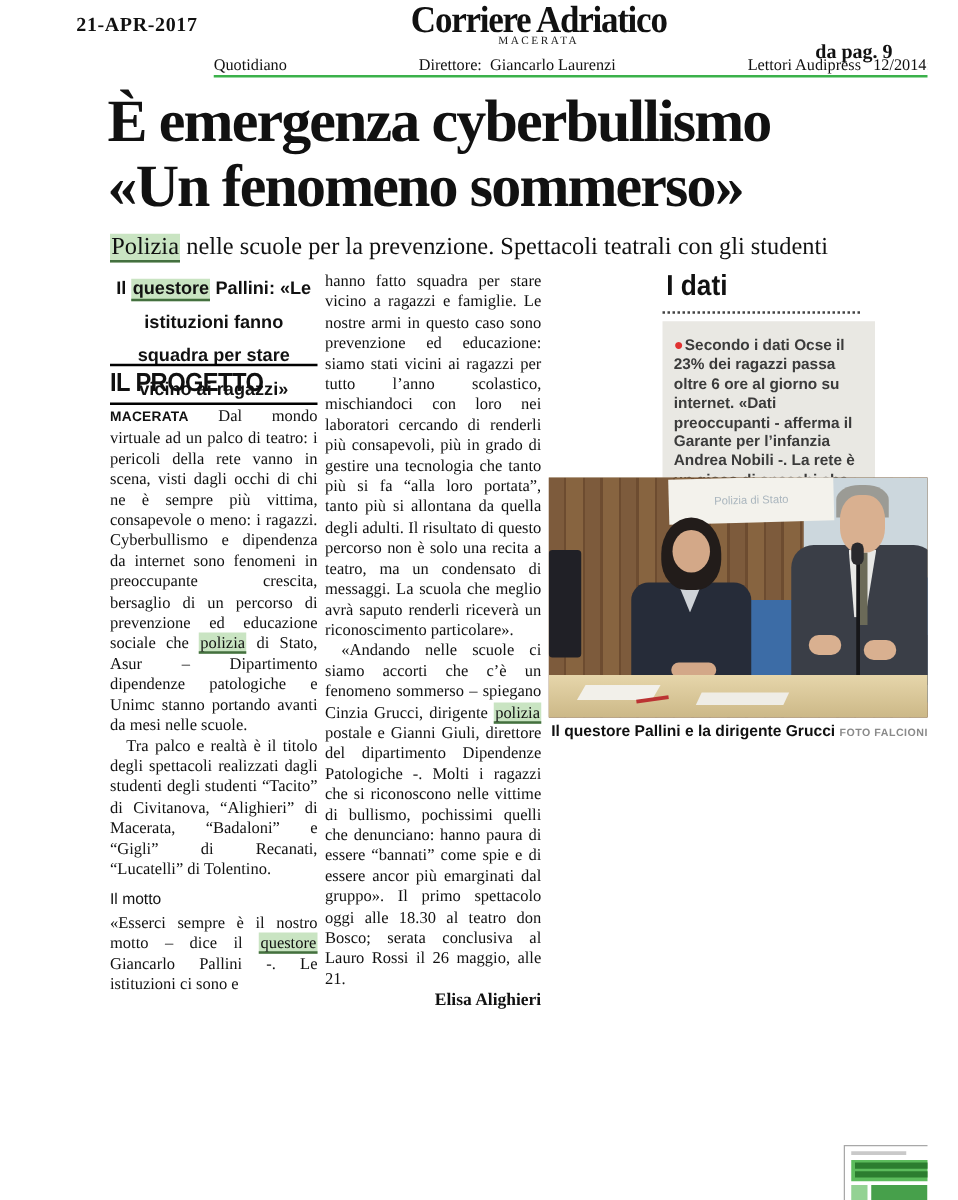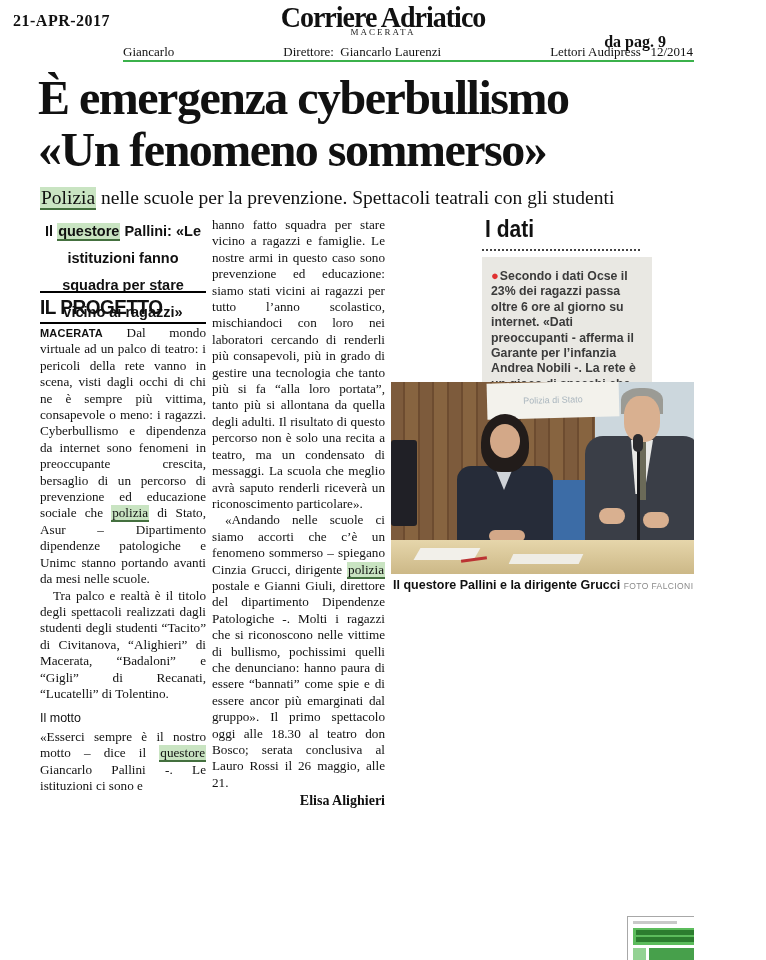--- a/index.html
+++ b/index.html
@@ -1,17 +1,17 @@
 <!DOCTYPE html>
 <html><head>
 <meta charset="utf-8">
 <style>
   html,body{margin:0;padding:0;background:#fff;}
   #canvas{position:relative;width:694px;height:960px;background:#ffffff;overflow:hidden;
-          font-family:"Liberation Serif", serif;color:#111;}
+          font-family:"Liberation Serif", serif;color:#111;margin-left:48px;}
   .abs{position:absolute;}
 
   
   .date{left:13px;top:12px;font-weight:bold;font-size:16px;letter-spacing:.5px;}
   .mast-title{left:0;top:1px;width:766px;text-align:center;font-weight:bold;font-size:28px;
               letter-spacing:-1px;transform:scaleY(1.08);}
   .mast-sub{left:0;top:27px;width:766px;text-align:center;font-size:9px;letter-spacing:2px;color:#222;}
   .pageref{right:28px;top:33px;font-weight:bold;font-size:16px;}
   .inforow{left:123px;top:44px;width:616px;display:flex;justify-content:space-between;font-size:13px;}
   .inforow .cell{white-space:pre;}
@@ -76,21 +76,21 @@
   .ph-m-hand2{position:absolute;left:252px;top:130px;width:26px;height:16px;background:#d9b090;border-radius:8px;}
   .ph-mic-stand{position:absolute;left:246px;top:64px;width:3px;height:102px;background:#17171a;}
   .ph-mic-head{position:absolute;left:242px;top:52px;width:10px;height:18px;background:#2a2a2e;border-radius:5px;}
   .ph-table{position:absolute;left:0;top:158px;width:322px;height:34px;
             background:linear-gradient(#e6d6ab,#ccb887);}
   .ph-paper1{position:absolute;left:26px;top:166px;width:60px;height:12px;background:#f2f0ea;transform:skewX(-30deg);}
   .ph-paper2{position:absolute;left:120px;top:172px;width:70px;height:10px;background:#efede6;transform:skewX(-25deg);}
   .ph-pen{position:absolute;left:70px;top:176px;width:26px;height:3px;background:#b33;transform:rotate(-8deg);}
 
   .caption{left:393px;top:578px;width:330px;font-family:"Liberation Sans", sans-serif;font-size:12.5px;font-weight:bold;}
-  .credit{font-size:8.5px;color:#8a8a8a;font-weight:normal;letter-spacing:.4px;}
+  .credit{font-size:8.5px;color:#8a8a8a;font-weight:bold;letter-spacing:.4px;}
 
   
   .mini{left:627px;top:916px;width:110px;height:44px;background:#fff;border:1px solid #a8a8a8;overflow:hidden;}
   .mini .r1{position:absolute;left:5px;top:4px;width:44px;height:3px;background:#c9c9c9;}
   .mini .r1b{position:absolute;right:6px;top:4px;width:14px;height:3px;background:#c9c9c9;}
   .mini .head{position:absolute;left:5px;top:11px;width:74px;height:17px;background:#5cbc5c;}
   .mini .head i{display:block;height:5px;margin:2px 3px 0 3px;background:#2c7d2f;}
   .mini .side{position:absolute;left:84px;top:11px;width:20px;height:26px;}
   .mini .side i{display:block;height:3px;margin-bottom:2px;background:#84cc84;}
   .mini .phl{position:absolute;left:5px;top:31px;width:13px;height:13px;background:#93d293;}
@@ -100,21 +100,21 @@
 </head>
 <body>
 
 <div id="canvas">
 
   <div class="abs date">21-APR-2017</div>
   <div class="abs mast-title">Corriere Adriatico</div>
   <div class="abs mast-sub">MACERATA</div>
   <div class="abs pageref">da pag.  9</div>
   <div class="abs inforow">
-    <span class="cell">Giancarlo</span>
+    <span class="cell">Quotidiano</span>
     <span class="cell">Direttore:  Giancarlo Laurenzi</span>
     <span class="cell">Lettori Audipress   12/2014:    6.927</span>
   </div>
   <div class="abs greenline"></div>
 
   <div class="abs h1a">
     <div>È emergenza cyberbullismo</div>
     <div>«Un fenomeno sommerso»</div>
   </div>
   <div class="abs subhead"><span class="hl">Polizia</span><span> nelle scuole per la prevenzione. Spettacoli teatrali con gli studenti</span></div>

